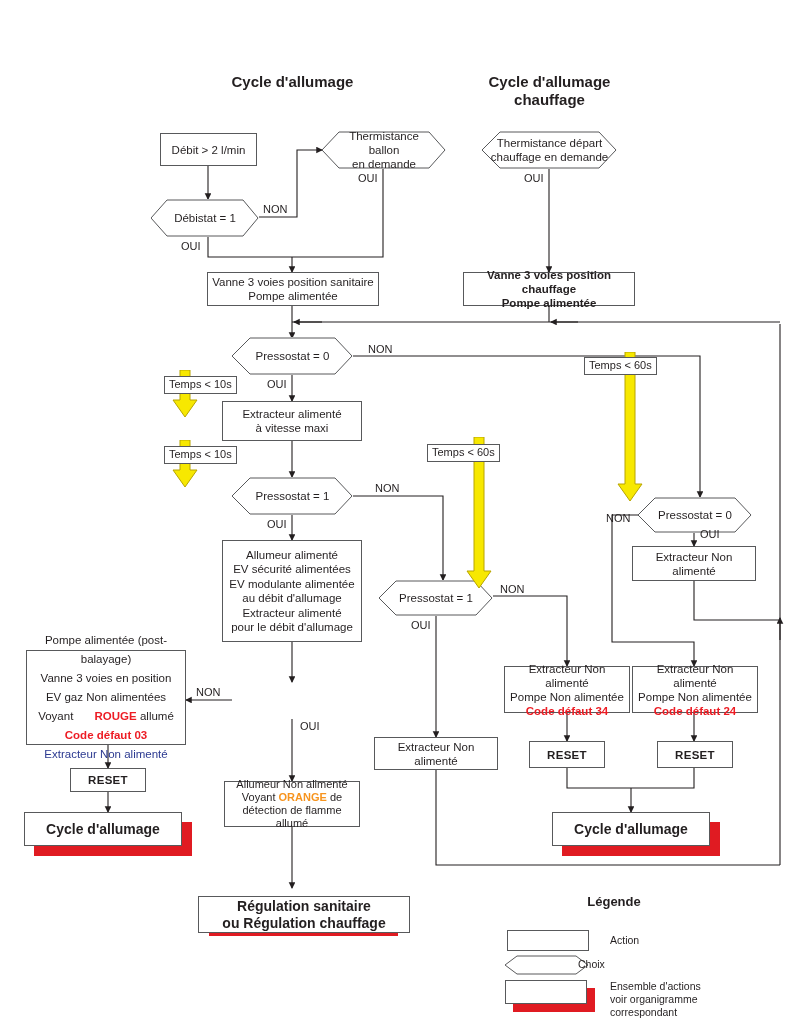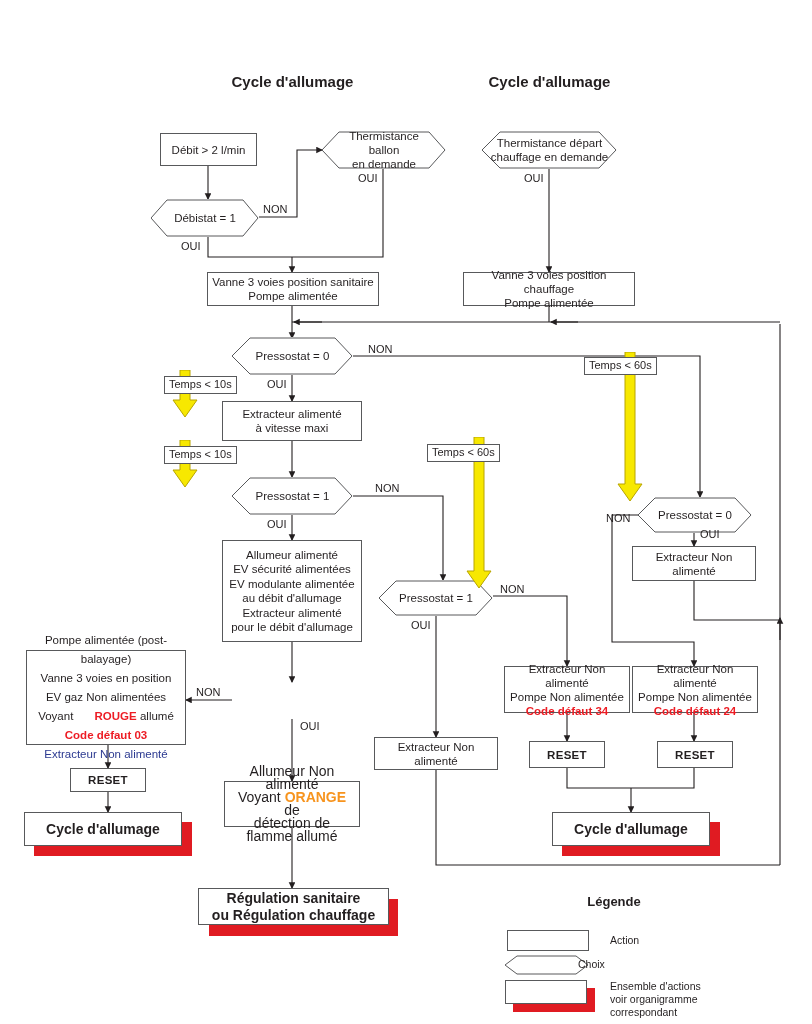--- a/index.html
+++ b/index.html
@@ -133,20 +133,21 @@
       <path d="M436,770 L436,865 L780,865"></path>
       <path d="M780,865 L780,622"></path>
     </g>
   </svg>
 
   <div class="ttl" style="left:190px;top:73px;width:205px;">
     <div>Cycle d'allumage</div>
   </div>
   <div class="ttl" style="left:447px;top:73px;width:205px;">
     <div>Cycle d'allumage</div>
+    <div>chauffage</div>
   </div>
 
   <div class="node act" style="left:160px;top:133px;width:97px;height:33px;">
     <span class="inner">Débit &gt; 2 l/min</span>
   </div>
 
   <div class="node hex" style="left:151px;top:199px;width:108px;height:38px;">
     <svg class="hexbg" viewBox="0 0 108 38" preserveAspectRatio="none">
       <polygon points="0,19 16,1 92,1 107,19 92,37 16,37" fill="#ffffff" stroke="#58595b" stroke-width="1"></polygon>
     </svg>
@@ -174,21 +175,21 @@
   </div>
 
   <div class="node act" style="left:207px;top:272px;width:172px;height:34px;">
     <span class="inner" style="display:block;">
       <span style="display:block">Vanne 3 voies position sanitaire</span>
       <span style="display:block">Pompe alimentée</span>
     </span>
   </div>
 
   <div class="node act" style="left:463px;top:272px;width:172px;height:34px;">
-    <span class="inner" style="display:block;">
+    <span class="inner" style="display:block;font-weight:bold;">
       <span style="display:block">Vanne 3 voies position chauffage</span>
       <span style="display:block">Pompe alimentée</span>
     </span>
   </div>
 
   <div class="node hex" style="left:232px;top:337px;width:121px;height:38px;">
     <svg class="hexbg" viewBox="0 0 121 38" preserveAspectRatio="none">
       <polygon points="0,19 18,1 103,1 120,19 103,37 18,37" fill="#ffffff" stroke="#58595b" stroke-width="1"></polygon>
     </svg>
     <span class="inner">Pressostat = 0</span>
@@ -238,32 +239,32 @@
   </div>
 
   <div class="blk" style="left:24px;top:812px;width:168px;height:44px;">
     <div class="shadow" style="left:10px;top:10px;width:158px;height:34px;"></div>
     <div class="face" style="width:158px;height:34px;">
       <span>Cycle d'allumage</span>
     </div>
   </div>
 
   <div class="node act" style="left:224px;top:781px;width:136px;height:46px;">
-    <span class="inner" style="display:block;line-height:13px;font-size:14px;">
+    <span class="inner" style="display:block;line-height:13px;font-size:11px;">
       <span style="display:block">Allumeur Non alimenté</span>
       <span style="display:block">
         <span>Voyant </span><span class="orange">ORANGE</span><span> de</span>
       </span>
       <span style="display:block">détection de flamme allumé</span>
     </span>
   </div>
 
   <div class="blk" style="left:198px;top:888px;width:200px;height:48px;">
     <div class="shadow" style="left:11px;top:11px;width:189px;height:37px;"></div>
-    <div class="face" style="width:191px;height:37px;">
+    <div class="face" style="width:212px;height:37px;margin-top:8px;">
       <span style="display:block;">
         <span style="display:block">Régulation sanitaire</span>
         <span style="display:block">ou Régulation chauffage</span>
       </span>
     </div>
   </div>
 
   <div class="node hex" style="left:379px;top:580px;width:114px;height:36px;">
     <svg class="hexbg" viewBox="0 0 114 36" preserveAspectRatio="none">
       <polygon points="0,18 17,1 97,1 113,18 97,35 17,35" fill="#ffffff" stroke="#58595b" stroke-width="1"></polygon>

